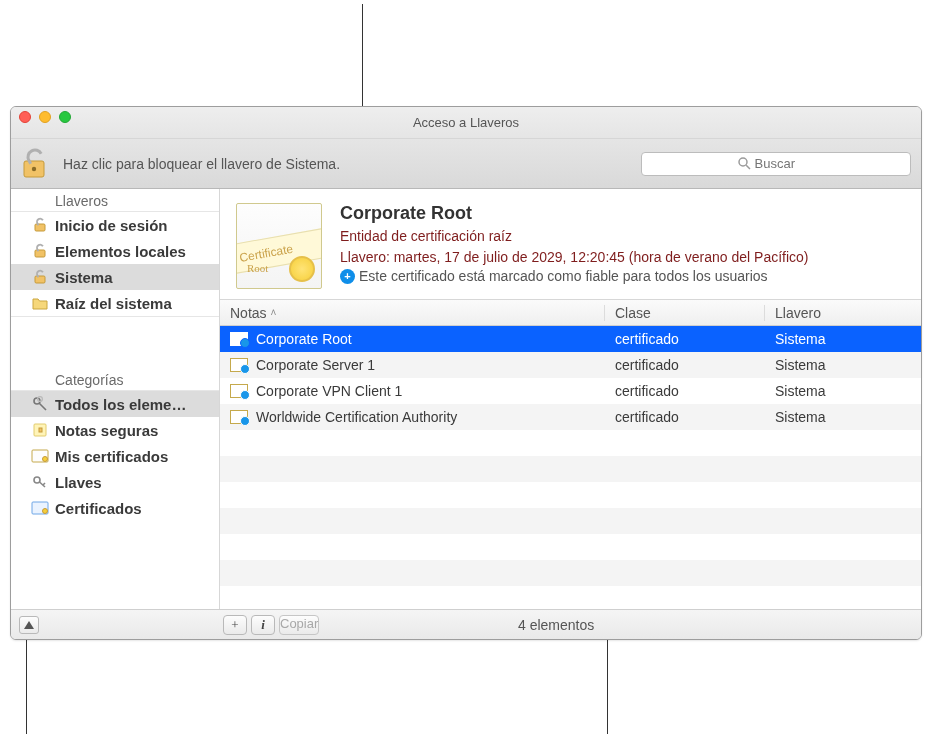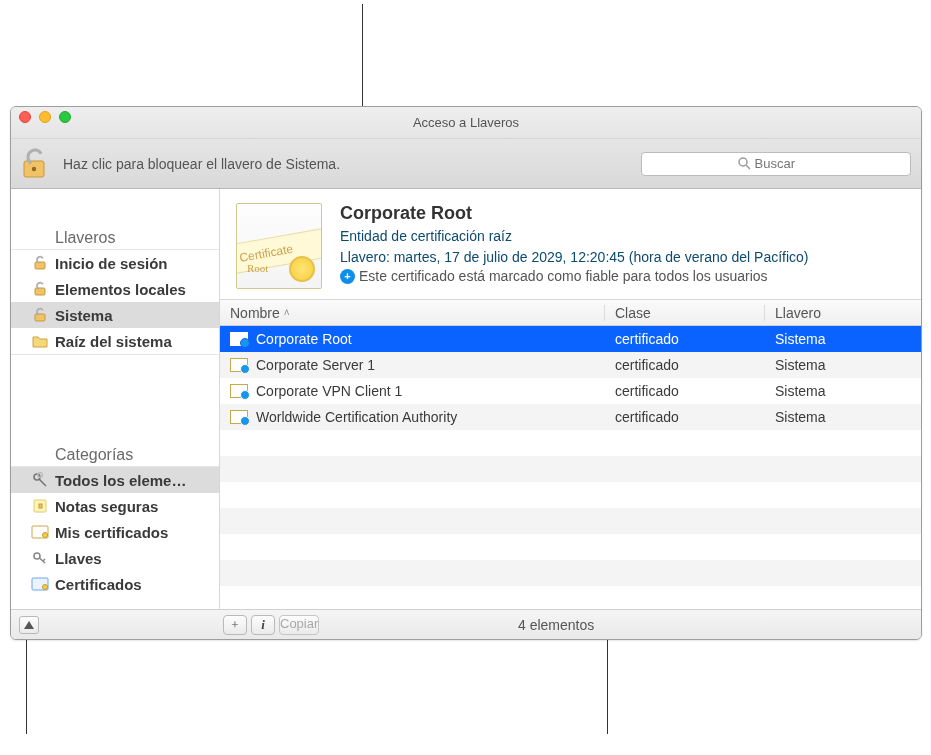--- a/index.html
+++ b/index.html
@@ -81,24 +81,23 @@
   .body { flex:1; display:flex; overflow:hidden; }
   .sidebar {
     width: 209px;
     background: #fff;
     border-right: 1px solid #d7d7d7;
     display:flex;
     flex-direction:column;
   }
   .section-header {
     padding: 4px 0 2px 44px;
-    font-size:16px;
+    font-size:14px;
     color:#6a6a6a;
     border-bottom:1px solid #e6e6e6;
-    margin-top:36px;
   }
   .sidebar-list { }
   .sidebar-item {
     display:flex;
     align-items:center;
     gap:6px;
     height: 26px;
     padding: 0 8px 0 20px;
     font-size: 15px;
     cursor:default;
@@ -138,21 +137,21 @@
     font-size:11px; color:#caa24a;
   }
   .cert-thumb .seal {
     position:absolute; right:6px; bottom:6px; width:26px; height:26px;
     border-radius:50%;
     background: radial-gradient(#ffe477,#f6cf3a);
     border:2px solid #e6c04a;
   }
   .detail-text { flex:1; }
   .detail-text h1 { font-size:18px; font-weight:600; color:#333; margin-bottom:2px; }
-  .detail-text .line { font-size:14px; color:#0c4a6e; line-height:1.5; }
+  .detail-text .line { font-size:14px; color:#7f1d1d; line-height:1.5; }
   .trusted { display:flex; align-items:center; gap:4px; color:#555; font-size:14px; }
   .trusted .plus {
     width:15px; height:15px; border-radius:50%;
     background:#0f8ee9; display:flex; align-items:center; justify-content:center;
     color:#fff; font-size:11px; font-weight:700;
   }
   
   .table { flex:1; display:flex; flex-direction:column; font-size:14px; }
   .thead {
     display:flex; height:26px; align-items:center;
@@ -383,21 +382,21 @@
           <div class="trusted">
             <span class="plus">+</span>
             <span>Este certificado está marcado como fiable para todos los usuarios</span>
           </div>
         </div>
       </div>
 
       <div class="table">
         <div class="thead">
           <div class="th name">
-            <span>Nombre</span>
+            <span>Notas</span>
             <span class="sort-caret">˄</span>
           </div>
           <div class="th clase">
             <span>Clase</span>
           </div>
           <div class="th llav">
             <span>Llavero</span>
           </div>
         </div>
         <div class="tbody" id="tbody">

